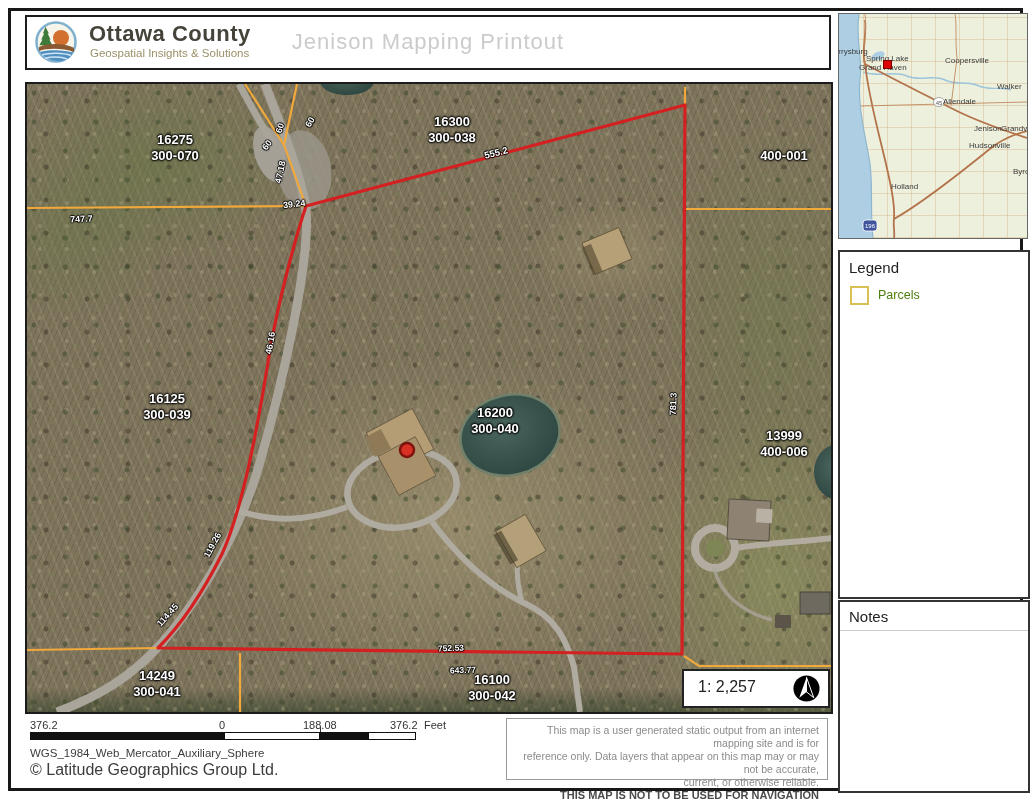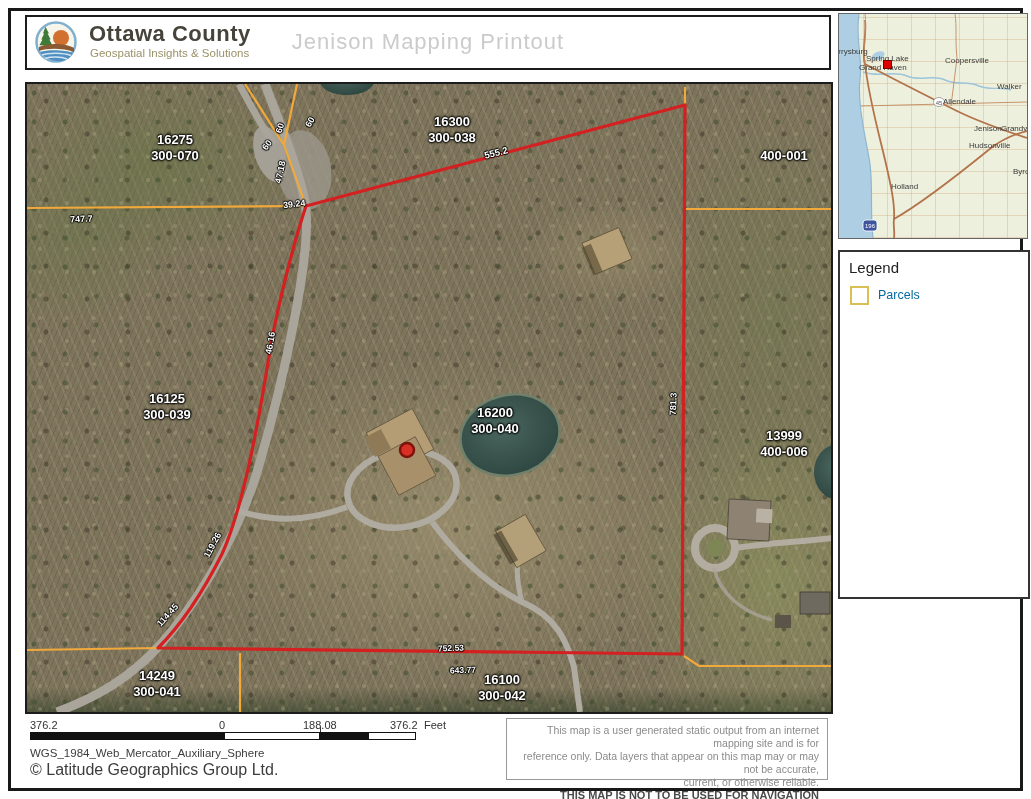--- a/index.html
+++ b/index.html
@@ -53,21 +53,21 @@
     background-image:
       repeating-linear-gradient(0deg, rgba(205,150,95,.3) 0 1px, transparent 1px 22px),
       repeating-linear-gradient(90deg, rgba(205,150,95,.3) 0 1px, transparent 1px 24px);}
   .city{position:absolute;font-size:8px;color:#3a3a3a;white-space:nowrap;}
   #inset-marker{left:44px;top:46px;width:7px;height:7px;background:#dd0000;border:1px solid #7a0000;}
 
   
   #legend{left:838px;top:250px;width:188px;height:345px;border:2px solid #333;background:#fff;}
   #legend-title{left:9px;top:7px;font-size:15px;color:#222;}
   #legend-swatch{left:10px;top:34px;width:15px;height:15px;border:2px solid #d9c054;background:#fff;}
-  #legend-item-label{left:38px;top:36px;font-size:12.5px;color:#0369a1;}
+  #legend-item-label{left:38px;top:36px;font-size:12.5px;color:#4d7c0f;}
   #notes{left:838px;top:600px;width:188px;height:189px;border:2px solid #333;background:#fff;}
   #notes-title{left:9px;top:6px;font-size:15px;color:#222;}
   #notes-rule{left:0px;top:28px;width:188px;border-top:1px solid #ccc;}
 
   
   .sb-label{position:absolute;font-size:11px;color:#333;}
   #sb-bar-left{left:30px;top:732px;width:194px;height:8px;background:#111;}
   #sb-bar-right{left:224px;top:732px;width:192px;height:8px;background:#fff;border:1px solid #111;box-sizing:border-box;}
   #sb-bar-seg{position:absolute;left:94px;top:0;width:50px;height:6px;background:#111;}
   #sb-tick{left:320px;top:727px;width:1px;height:5px;background:#333;}
@@ -183,40 +183,48 @@
         <div>300-040</div>
       </div>
     <div class="parcel-label" style="left:712px;top:344px;">
       <div>13999</div>
         <div>400-006</div>
       </div>
     <div class="parcel-label" style="left:85px;top:584px;">
       <div>14249</div>
         <div>300-041</div>
       </div>
-    <div class="parcel-label" style="left:430px;top:588px;">
+    <div class="parcel-label" style="left:420px;top:588px;">
       <div>16100</div>
         <div>300-042</div>
       </div>
 
     <div class="dim-label" style="left:43px;top:130px;transform:rotate(-3deg);">747.7</div>
     <div class="dim-label" style="left:457px;top:63px;transform:rotate(-14deg);font-size:9.5px;">555.2</div>
     <div class="dim-label" style="left:256px;top:115px;transform:rotate(-6deg);">39.24</div>
     <div class="dim-label" style="left:242px;top:83px;transform:rotate(-78deg);">47.18</div>
     <div class="dim-label" style="left:248px;top:39px;transform:rotate(-72deg);">60</div>
     <div class="dim-label" style="left:278px;top:33px;transform:rotate(-60deg);">60</div>
     <div class="dim-label" style="left:235px;top:56px;transform:rotate(-55deg);">60</div>
     <div class="dim-label" style="left:232px;top:254px;transform:rotate(-80deg);">46.16</div>
     <div class="dim-label" style="left:172px;top:456px;transform:rotate(-62deg);">119.26</div>
     <div class="dim-label" style="left:127px;top:526px;transform:rotate(-48deg);">114.45</div>
     <div class="dim-label" style="left:635px;top:315px;transform:rotate(-88deg);">781.3</div>
     <div class="dim-label" style="left:411px;top:559px;transform:rotate(-2deg);font-size:8.5px;">752.53</div>
     <div class="dim-label" style="left:423px;top:581px;transform:rotate(-2deg);font-size:8.5px;">643.77</div>
   </div>
 
+  <div class="abs" id="scalebox">
+    <div class="abs" id="scale-ratio">1: 2,257</div>
+    <svg class="abs" id="north" viewBox="0 0 30 30">
+      <circle cx="15" cy="15" r="13.5" fill="#000"></circle>
+      <path d="M15,3.5 L22.5,24.5 L15,18.5 L7.5,24.5 Z" fill="#fff"></path>
+      <path d="M15,3.5 L22.5,24.5 L15,18.5 Z" fill="#000" stroke="#fff" stroke-width="1"></path>
+    </svg>
+  </div>
 
   <div class="abs" id="inset">
     <svg class="abs" width="188" height="224" viewBox="0 0 188 224" style="left:0;top:0;">
       <path d="M0,0 L20,0 C16,25 24,45 21,65 C18,90 27,125 31,150 C34,175 31,200 34,224 L0,224 Z" fill="#aecfe3"></path>
       <path d="M20,0 C16,25 24,45 21,65 C18,90 27,125 31,150 C34,175 31,200 34,224" stroke="#8fb6cf" stroke-width="1.2" fill="none"></path>
       <ellipse cx="39" cy="42" rx="7" ry="4" fill="#aecfe3" transform="rotate(-25 39 42)"></ellipse>
       <path d="M24,58 C42,64 54,56 68,62 C82,68 94,60 106,66 C118,72 128,66 140,72 C152,77 162,72 172,76" stroke="#9cc4da" stroke-width="1.4" fill="none"></path>
       <g stroke="#b3734a" stroke-width="1.8" fill="none">
         <path d="M26,6 C28,22 22,38 26,50 C45,60 80,78 120,98 C145,110 170,118 188,124"></path>
         <path d="M26,50 C30,85 40,120 47,150 C52,172 56,190 55,205 C54,212 56,218 55,224"></path>
@@ -246,20 +254,24 @@
     <div class="city" style="left:174px;top:153px;">Byron Center</div>
     <div class="abs" id="inset-marker"></div>
   </div>
 
   <div class="abs" id="legend">
     <div class="abs" id="legend-title">Legend</div>
     <div class="abs" id="legend-swatch"></div>
     <div class="abs" id="legend-item-label">Parcels</div>
   </div>
 
+  <div class="abs" id="notes">
+    <div class="abs" id="notes-title">Notes</div>
+    <div class="abs" id="notes-rule"></div>
+  </div>
 
   <div class="abs sb-label" style="left:30px;top:719px;">376.2</div>
   <div class="abs sb-label" style="left:219px;top:719px;">0</div>
   <div class="abs sb-label" style="left:303px;top:719px;">188.08</div>
   <div class="abs sb-label" style="left:390px;top:719px;">376.2</div>
   <div class="abs sb-label" style="left:424px;top:719px;">Feet</div>
   <div class="abs" id="sb-tick"></div>
   <div class="abs" id="sb-bar-left"></div>
   <div class="abs" id="sb-bar-right">
     <div id="sb-bar-seg"></div>

